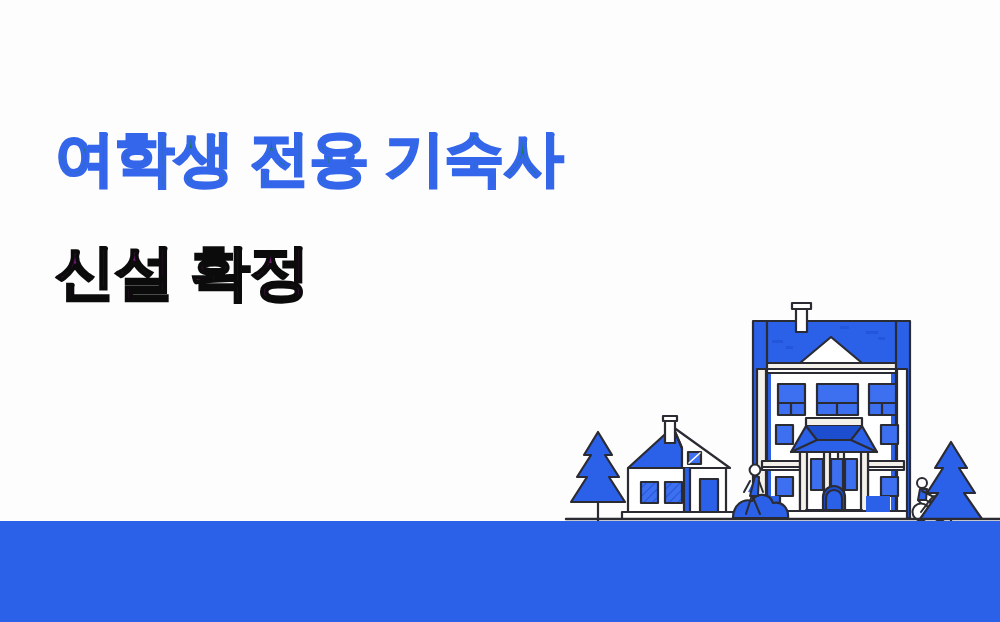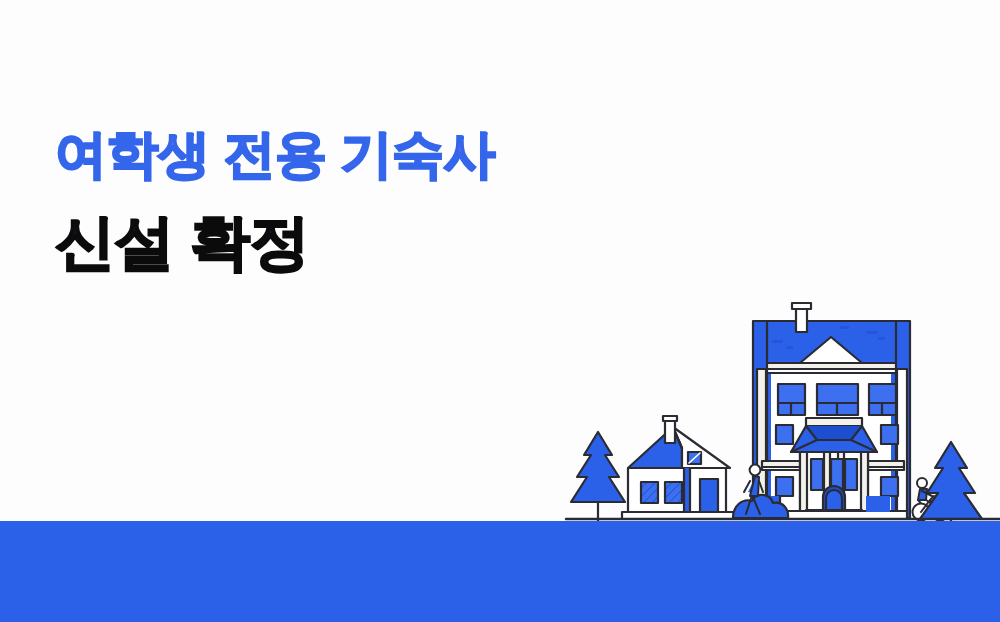--- a/index.html
+++ b/index.html
@@ -26,31 +26,31 @@
     z-index: 6;
   }
   .hl-line {
     margin: 0;
     font-family: "Liberation Sans", sans-serif;
     font-weight: 700;
     letter-spacing: -0.5px;
     white-space: nowrap;
   }
   #hl-line-1 {
-    font-size: 52px;
+    font-size: 60px;
     line-height: 1.16;
-    color: #8b5cf6;
+    color: #15803d;
     -webkit-text-stroke: 2.2px #3366ea;
   }
   #hl-line-2 {
     font-size: 60px;
     line-height: 1.16;
-    color: #0f172a;
+    color: #701a75;
     -webkit-text-stroke: 2.2px #0b0b0b;
-    margin-top: 24px;
+    margin-top: 44px;
   }
   
   #footer-bar {
     position: absolute;
     left: 0;
     top: 521px;
     width: 1000px;
     height: 101px;
     background: #2b60e8;
     z-index: 7;

